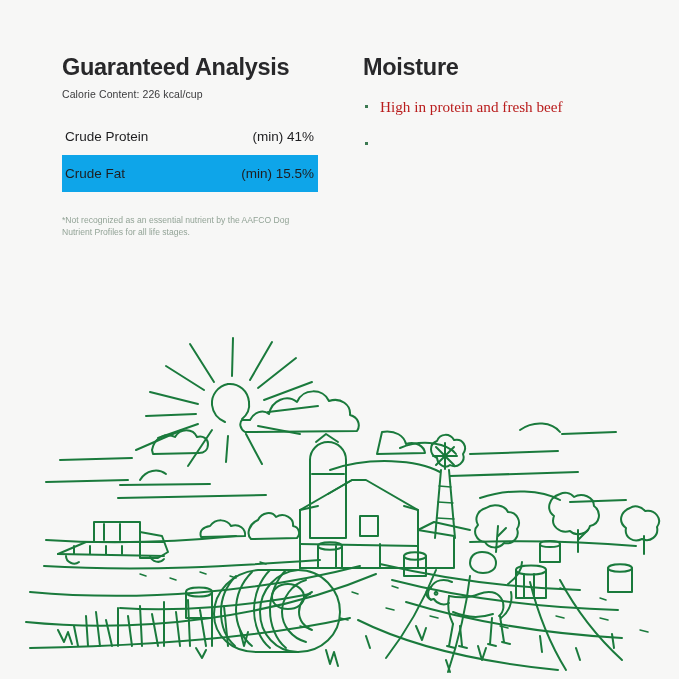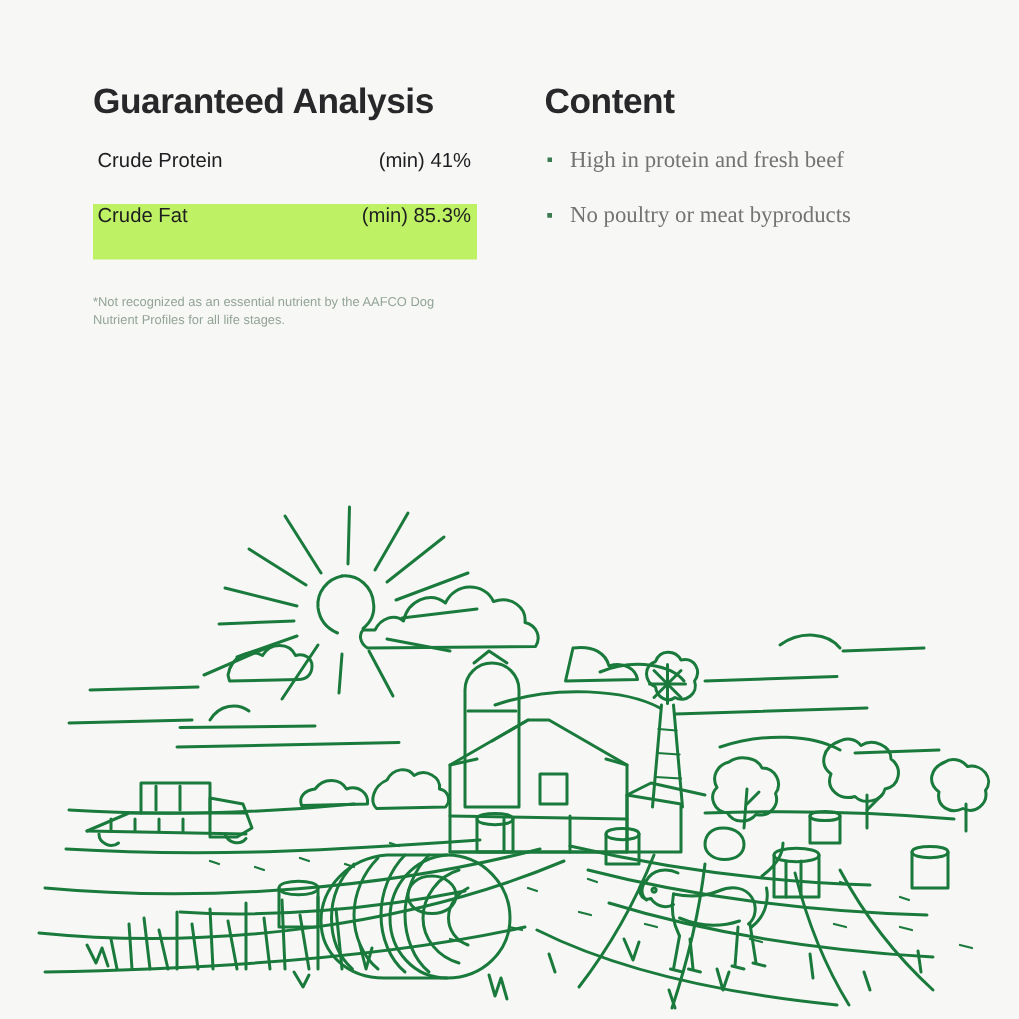--- a/index.html
+++ b/index.html
@@ -40,29 +40,29 @@
     color: #3b3b3d;
     margin: 7px 0 0 0;
     letter-spacing: 0.1px;
   }
   .ga-table {
     margin-top: 18px;
     width: 256px;
   }
   .ga-row {
     display: flex;
-    align-items: flex-start;
+    align-items: center;
     justify-content: space-between;
     height: 37px;
     padding: 0 4px 0 3px;
     box-sizing: border-box;
     gap: 44px;
   }
   .ga-row.alt {
-    background: #bef264;
+    background: #0ea5e9;
   }
   .ga-label {
     font-size: 13.5px;
     color: #1e1e20;
   }
   .ga-value {
     font-size: 13.5px;
     color: #1e1e20;
   }
   .ga-note {
@@ -93,21 +93,21 @@
     margin: 0;
     padding: 0;
   }
   .bf-item {
     position: relative;
     padding-left: 17px;
     margin-bottom: 17px;
     font-family: "Liberation Serif", serif;
     font-size: 15.2px;
     line-height: 1.33;
-    color: #737373;
+    color: #b91c1c;
   }
   .bf-bullet {
     position: absolute;
     left: 2px;
     top: 8px;
     width: 3px;
     height: 3px;
     background: #3c7a52;
   }
 
@@ -139,48 +139,45 @@
     stroke-linejoin: round;
   }
 </style>
 </head>
 <body>
 
 <div class="page">
 
   <section class="ga-panel">
     <h2 class="ga-title">Guaranteed Analysis</h2>
+    <p class="ga-subtitle">Calorie Content: 226 kcal/cup</p>
 
     <div class="ga-table">
       <div class="ga-row">
         <span class="ga-label">Crude Protein</span>
         <span class="ga-value">(min) 41%</span>
       </div>
       <div class="ga-row alt">
         <span class="ga-label">Crude Fat</span>
-        <span class="ga-value">(min) 85.3%</span>
+        <span class="ga-value">(min) 15.5%</span>
       </div>
     </div>
 
     <p class="ga-note">*Not recognized as an essential nutrient by the AAFCO Dog Nutrient Profiles for all life stages.</p>
   </section>
 
   <section class="bf-panel">
-    <h2 class="bf-title">Content</h2>
+    <h2 class="bf-title">Moisture</h2>
     <ul class="bf-list">
       <li class="bf-item">
         <span class="bf-bullet"></span>
         <span>High in protein and fresh beef</span>
       </li>
       <li class="bf-item">
         <span class="bf-bullet"></span>
-      </li>
-      <li class="bf-item">
-        <span class="bf-bullet"></span>
-        <span>No poultry or meat byproducts</span>
       </li>
     </ul>
   </section>
 
   <div class="farm-art">
     <svg viewBox="0 0 679 349" xmlns="http://www.w3.org/2000/svg">
 
       <g>
         <path class="ln" d="M228 54 c-10 2 -17 11 -16 21 c1 8 6 14 13 17"></path>
         <path class="ln" d="M228 54 c11 -1 20 7 21 18 c1 7 -2 13 -7 17"></path>

